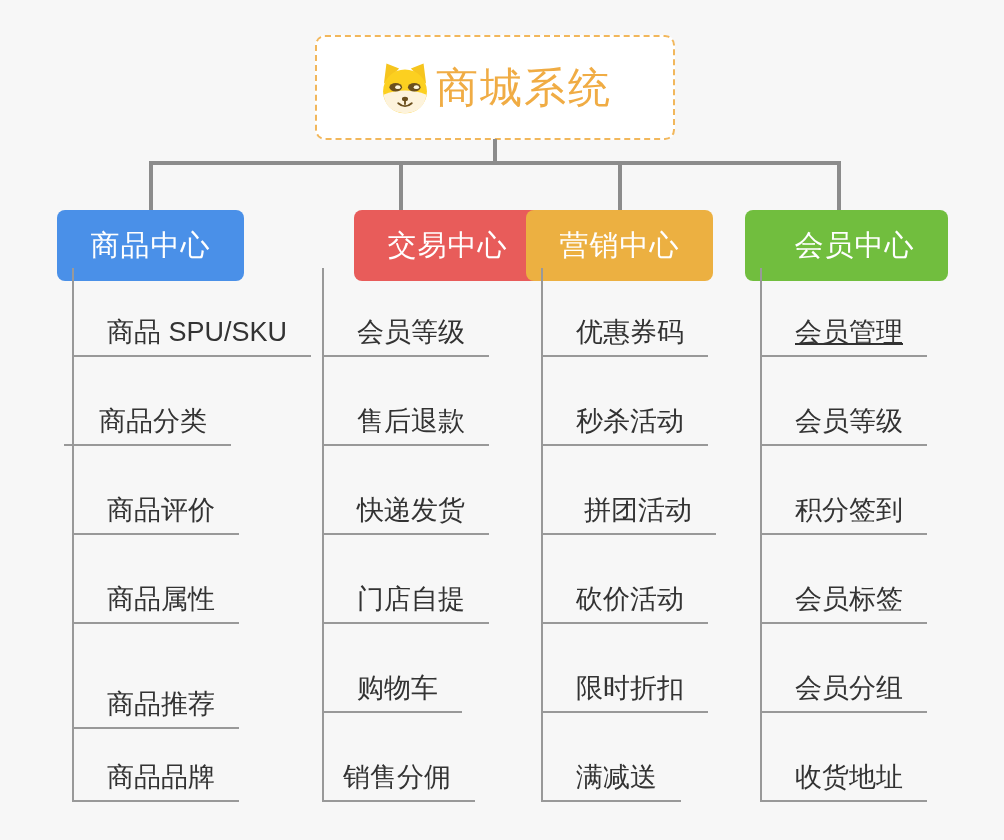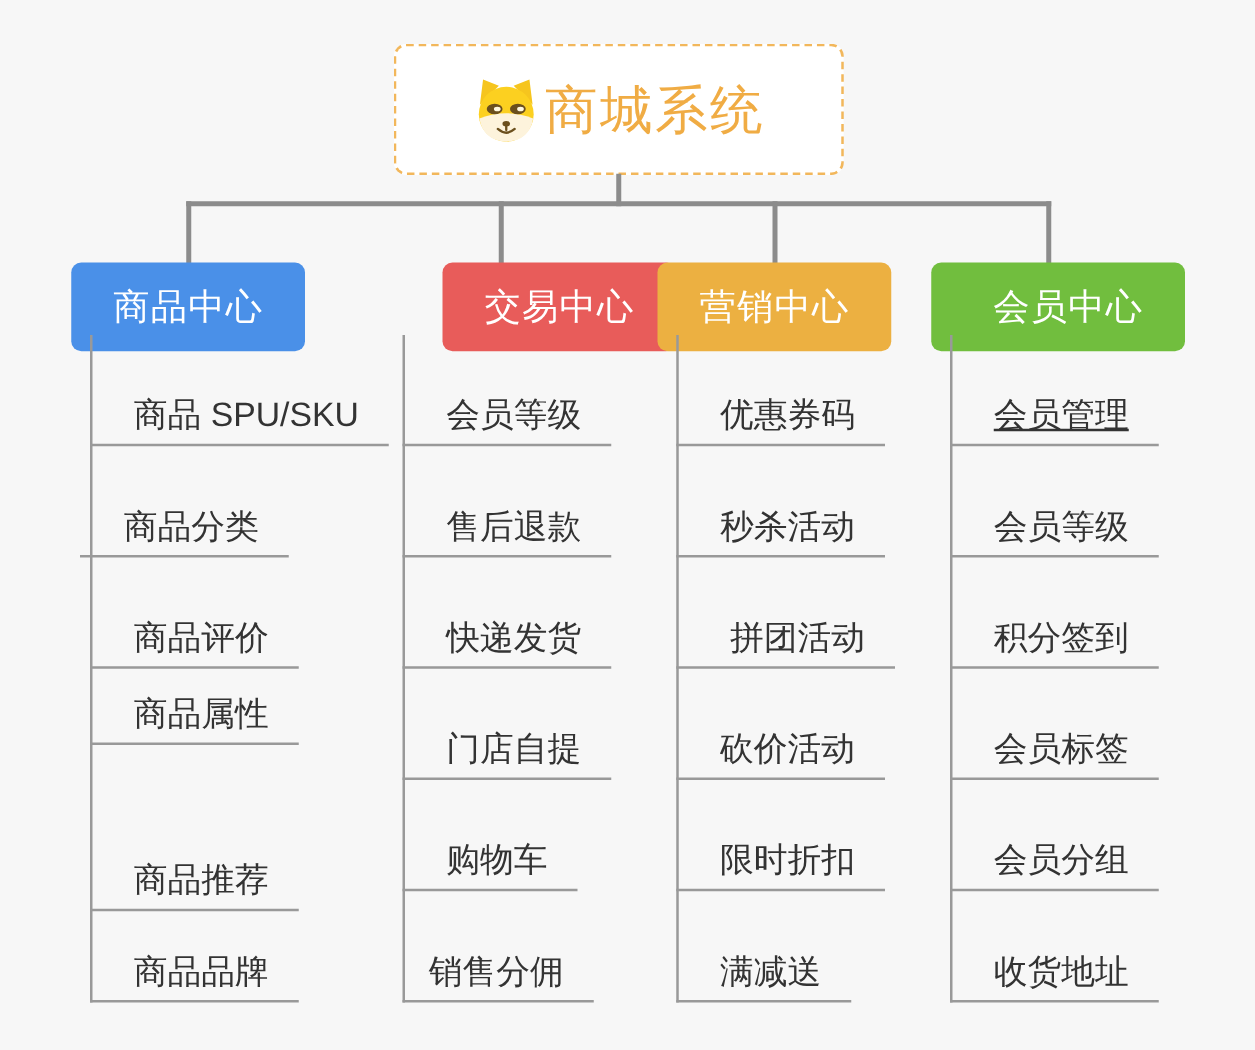--- a/index.html
+++ b/index.html
@@ -105,21 +105,21 @@
       <div class="cline" style="left: 836.5px; top: 161px; width: 4px; height: 51px;"></div>
     </div>
   <div id="branches">
       <div class="branch-header" style="left: 57px; background: rgb(74, 144, 232);">
         <span>商品中心</span>
       </div>
       <div class="spine" style="left: 72px; top: 268px; height: 534px;"></div>
       <div class="topic-item" style="left: 72px; top: 317px;">商品 SPU/SKU</div>
       <div class="topic-item" style="left: 64px; top: 406px;">商品分类</div>
       <div class="topic-item" style="left: 72px; top: 495px;">商品评价</div>
-      <div class="topic-item" style="left: 72px; top: 556px;">商品属性</div>
+      <div class="topic-item" style="left: 72px; top: 584px;">商品属性</div>
       <div class="topic-item" style="left: 72px; top: 673px; margin-top: 16px;">商品推荐</div>
       <div class="topic-item" style="left: 72px; top: 762px;">商品品牌</div>
       <div class="branch-header" style="left: 307px; background: rgb(232, 92, 90); margin-left: 47px;">
         <span>交易中心</span>
       </div>
       <div class="spine" style="left: 322px; top: 268px; height: 534px;"></div>
       <div class="topic-item" style="left: 322px; top: 317px;">会员等级</div>
       <div class="topic-item" style="left: 322px; top: 406px;">售后退款</div>
       <div class="topic-item" style="left: 322px; top: 495px;">快递发货</div>
       <div class="topic-item" style="left: 322px; top: 584px;">门店自提</div>

